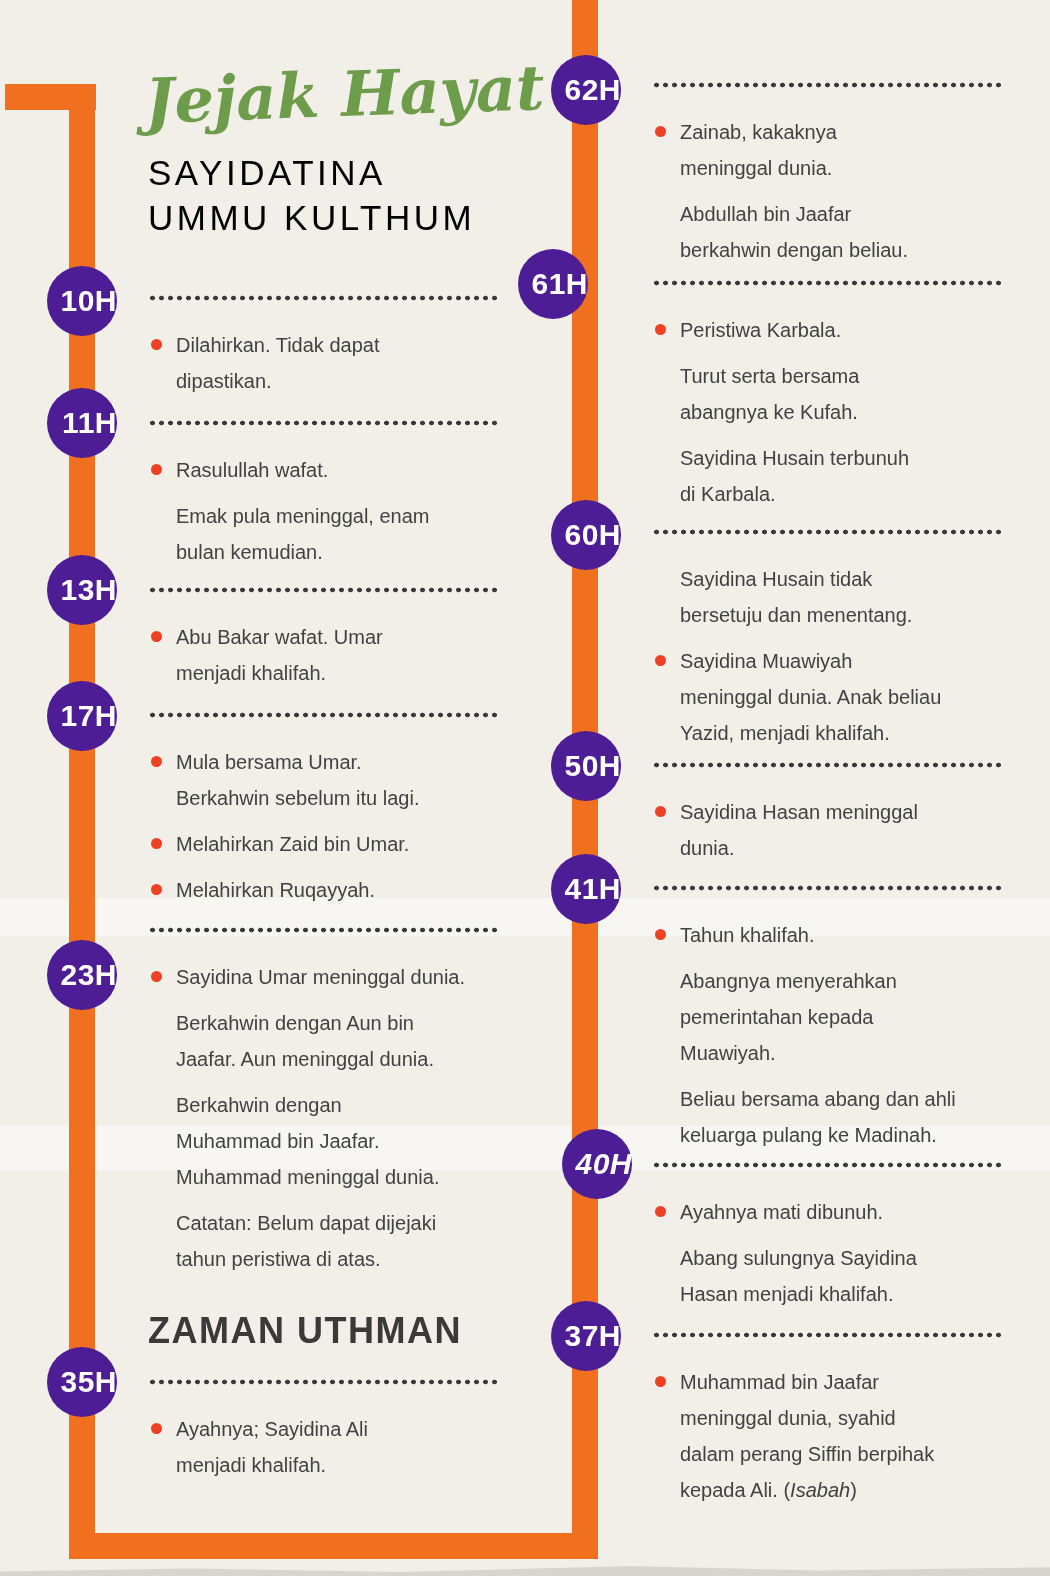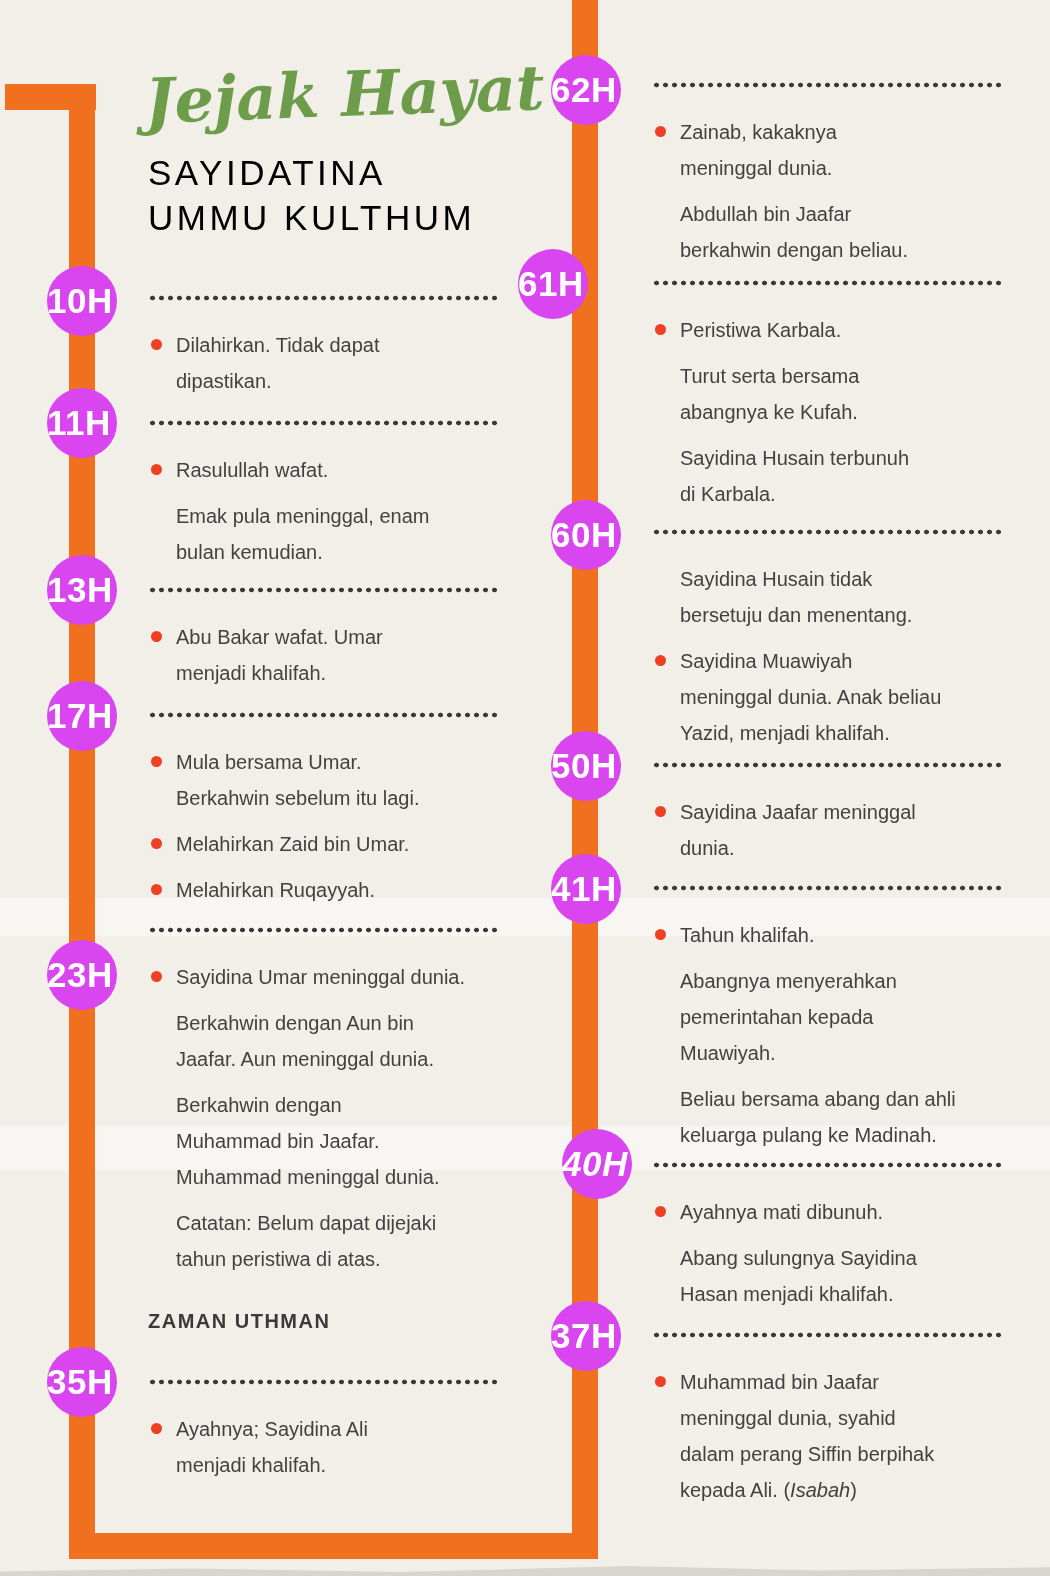--- a/index.html
+++ b/index.html
@@ -4,33 +4,33 @@
 <style>
   html,body{margin:0;padding:0;background:#e8e6e0;}
   .canvas{
     position:relative;width:1050px;height:1576px;overflow:hidden;
     background:#f2efe8;font-family:"Liberation Sans",sans-serif;
   }
   .band{position:absolute;left:0;width:100%;background:rgba(255,255,255,0.42);z-index:0;}
   .bar{position:absolute;background:#f0701f;z-index:1;}
   .badge{
     position:absolute;width:70px;height:70px;border-radius:50%;
-    background:#d946ef;color:#ffffff;font-size:35px;font-weight:bold;
-    display:flex;align-items:center;justify-content:flex-start;z-index:3;letter-spacing:0.5px;
+    background:#4c1d95;color:#ffffff;font-size:30px;font-weight:bold;
+    display:flex;align-items:center;justify-content:flex-end;z-index:3;letter-spacing:0.5px;
   }
   .script-title{
     position:absolute;margin:0;font-family:"DejaVu Serif",serif;font-style:italic;
     font-weight:bold;font-size:62px;color:#6d9c4b;transform:rotate(-2deg);z-index:2;white-space:nowrap;
   }
   .main-title{
     position:absolute;font-size:35px;line-height:45px;letter-spacing:3.5px;
     color:#000000;white-space:pre-line;z-index:2;
   }
   .section-heading{
-    position:absolute;font-size:20px;font-weight:bold;letter-spacing:1.5px;
+    position:absolute;font-size:36px;font-weight:bold;letter-spacing:1.5px;
     color:#3a3a3a;z-index:2;white-space:nowrap;
   }
   .entry{position:absolute;width:372px;z-index:2;}
   .dots{
     height:6px;width:352px;
     background-image:radial-gradient(circle,#3b3b3b 2.1px,rgba(0,0,0,0) 2.7px);
     background-size:9px 6px;background-repeat:repeat-x;background-position:0 50%;
   }
   .item{
     position:relative;margin:26px 0 0 0;padding-left:28px;
@@ -169,21 +169,21 @@
     <div class="dots"></div>
     <p class="item"><span class="txt">Sayidina Husain tidak
 bersetuju dan menentang.</span></p>
     <p class="item"><span class="dot"></span><span class="txt">Sayidina Muawiyah
 meninggal dunia. Anak beliau
 Yazid, menjadi khalifah.</span></p>
   </section>
 
   <section class="entry" style="left:652px;top:762px;">
     <div class="dots"></div>
-    <p class="item"><span class="dot"></span><span class="txt">Sayidina Jaafar meninggal
+    <p class="item"><span class="dot"></span><span class="txt">Sayidina Hasan meninggal
 dunia.</span></p>
   </section>
 
   <section class="entry" style="left:652px;top:885px;">
     <div class="dots"></div>
     <p class="item"><span class="dot"></span><span class="txt">Tahun khalifah.</span></p>
     <p class="item"><span class="txt">Abangnya menyerahkan
 pemerintahan kepada
 Muawiyah.</span></p>
     <p class="item"><span class="txt">Beliau bersama abang dan ahli

